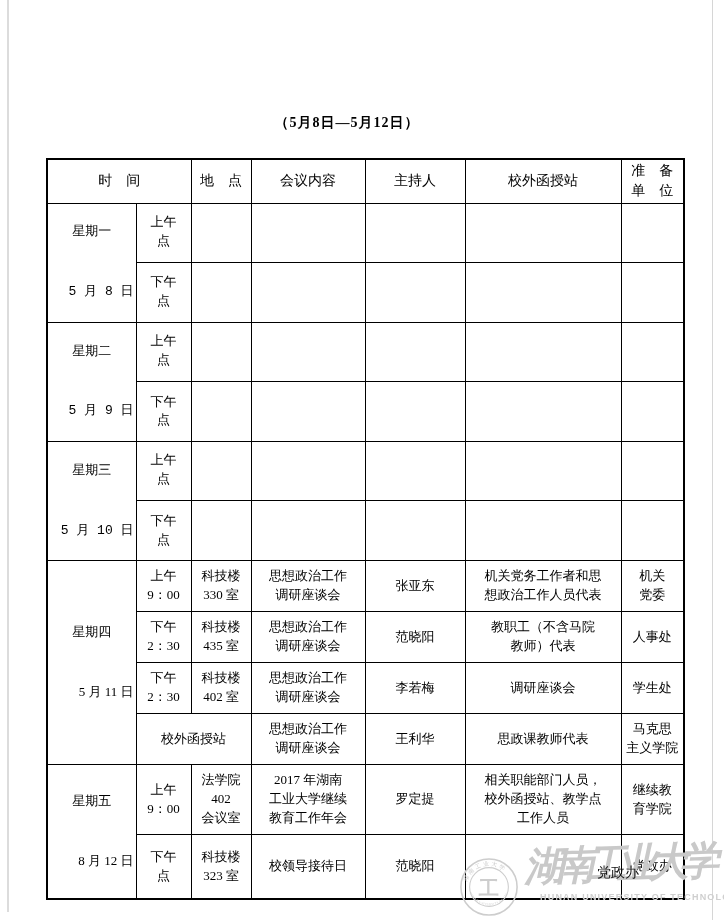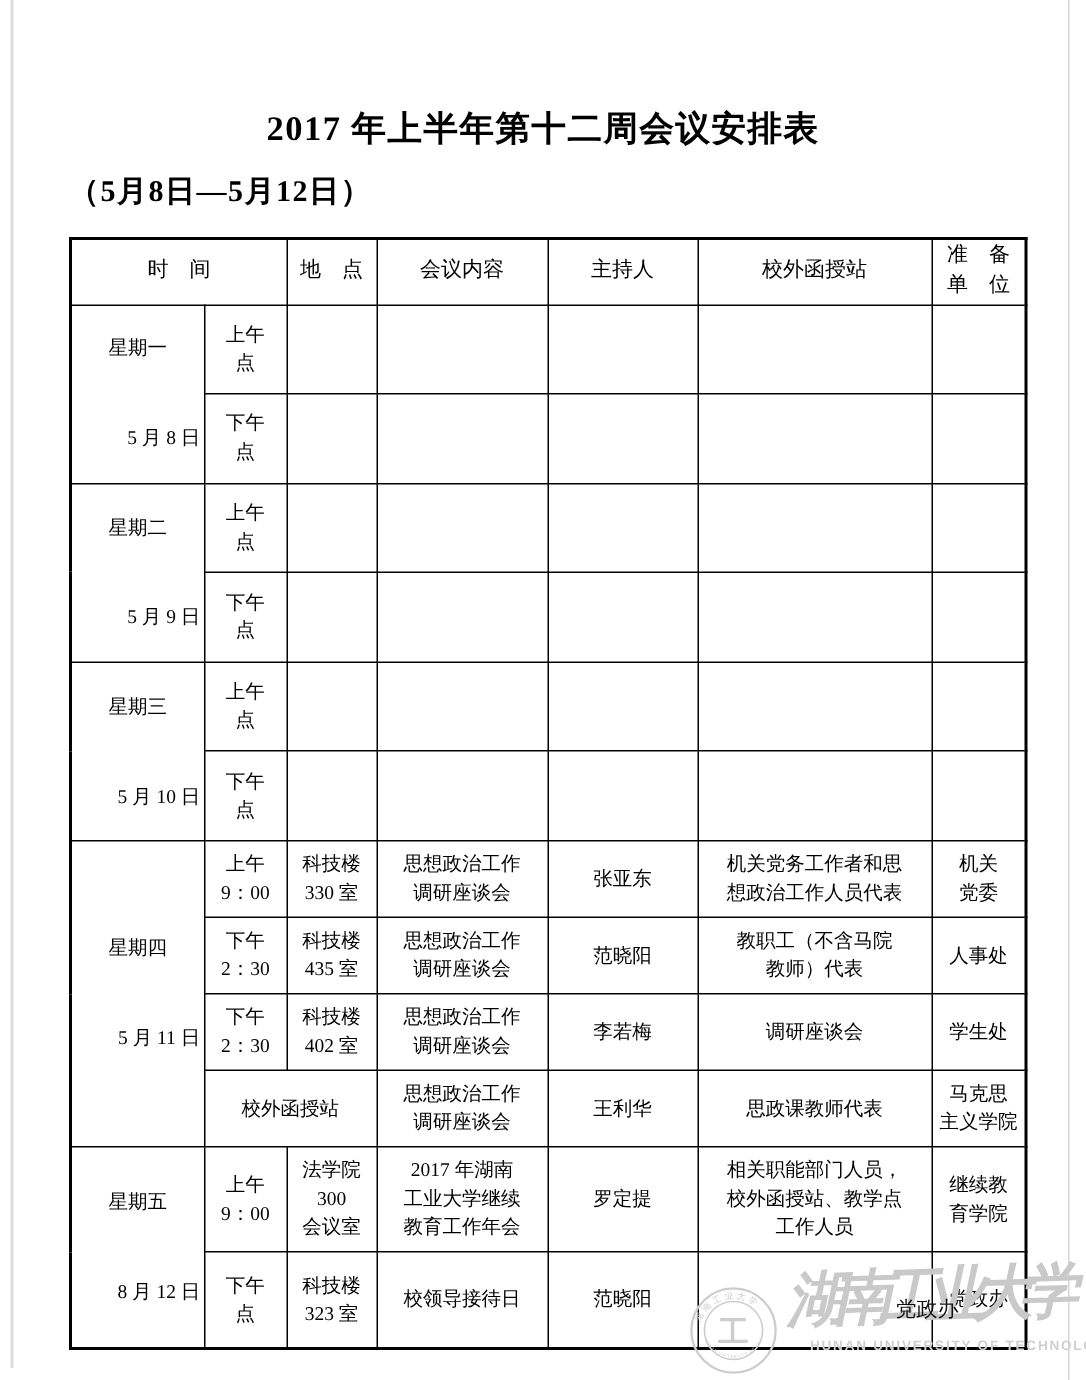--- a/index.html
+++ b/index.html
@@ -13,40 +13,40 @@
   }
   .edge-left{position:absolute;left:7px;top:0;width:2px;height:912px;background:#dcdcdc;}
   .edge-right{position:absolute;left:712px;top:0;width:1px;height:920px;background:#d6d6d6;}
 
   .doc-title{
     position:absolute;left:0;top:70px;width:724px;
     text-align:center;font-size:23px;font-weight:bold;letter-spacing:1px;
   }
   .doc-subtitle{
     position:absolute;left:46px;top:114px;width:602px;
-    text-align:left;font-size:20px;font-weight:bold;letter-spacing:1px;
+    text-align:center;font-size:14px;font-weight:bold;letter-spacing:1px;
   }
 
   table.sched{
     position:absolute;left:46px;top:158px;
     width:637px;border-collapse:collapse;table-layout:fixed;
     border:2px solid #000;
   }
   table.sched th,table.sched td{
     border:1px solid #000;
     text-align:center;vertical-align:middle;
     font-size:13px;font-weight:normal;
     padding:1px 2px;
     white-space:pre-line;
     line-height:1.45;
     overflow:hidden;
   }
   table.sched th{font-size:14px;}
   tr.h-header{height:42px;margin-left:12px;}
-  tr.h-a{height:52px;}
+  tr.h-a{height:52px;font-family:Liberation Mono, monospace;}
   tr.h-b{height:53px;}
   tr.h-c{height:51px;}
   tr.h-d{height:70px;}
   tr.h-e{height:64px;}
   td.day-cell{font-size:14px;}
   .day-date{margin-top:22px;text-align:right;}
 
   .bottom-note{
     position:absolute;left:597px;top:864px;
     font-size:14px;color:#111;z-index:3;
@@ -68,21 +68,20 @@
     white-space:nowrap;
   }
 </style>
 </head>
 <body>
 
 <div class="page">
   <div class="edge-left"></div>
   <div class="edge-right"></div>
 
-  <div class="doc-title">2017 年上半年第十二周会议安排表</div>
   <div class="doc-subtitle">（5月8日—5月12日）</div>
 
   <table class="sched">
     <colgroup>
       <col style="width:89px">
         <col style="width:55px">
         <col style="width:60px">
       <col style="width:114px">
         <col style="width:100px">
         <col style="width:156px">
@@ -219,21 +218,21 @@
       </tr>
 
       <tr class="h-d">
         <td class="day-cell" rowspan="2">
           <div>星期五</div>
           <div class="day-date">8 月 12 日</div>
         </td>
         <td>上午
 9：00</td>
         <td>法学院
-300
+402
 会议室</td>
         <td>2017 年湖南
 工业大学继续
 教育工作年会</td>
         <td>罗定提</td>
         <td>相关职能部门人员，
 校外函授站、教学点
 工作人员</td>
         <td>继续教
 育学院</td>

